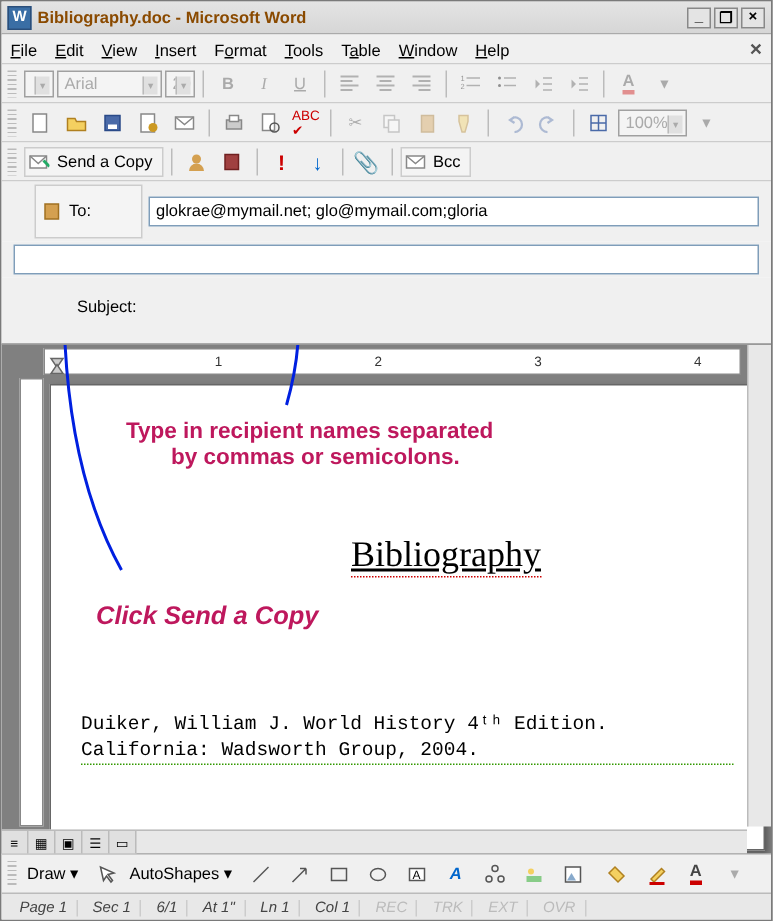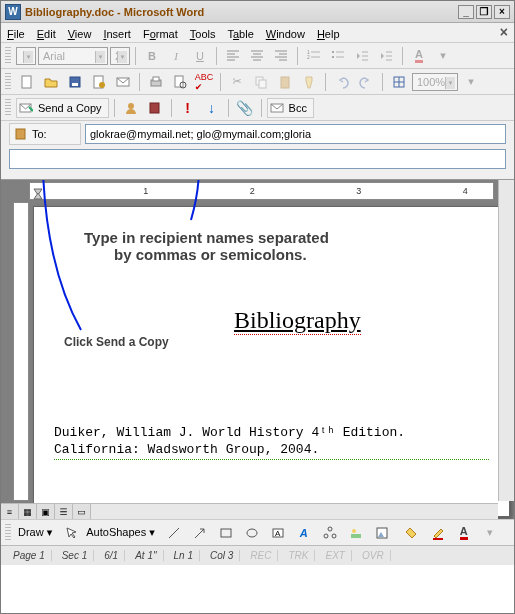--- a/index.html
+++ b/index.html
@@ -15,29 +15,29 @@
   .menubar .closex { margin-left: auto; font-size: 14px; color: #555; font-weight: bold; }
   .toolbar { display: flex; align-items: center; padding: 2px 4px; background: #f0f0f0; border-bottom: 1px solid #ccc; height: 26px; gap: 2px; }
   .toolbar .sep { width: 1px; height: 18px; background: #bbb; margin: 0 3px; }
   .tbtn { width: 22px; height: 22px; display: flex; align-items: center; justify-content: center; border: 1px solid transparent; color: #444; }
   .tbtn.dis { opacity: 0.4; }
   .combo { border: 1px solid #a0a0a0; background: #fff; height: 18px; display: flex; align-items: center; padding: 0 14px 0 4px; position: relative; font-size: 11px; color: #555; }
   .combo.dis { color: #aaa; background: #f4f4f4; }
   .combo .arrow { position: absolute; right: 2px; top: 3px; width: 10px; height: 12px; background: #e0e0e0; border-left: 1px solid #bbb; display: flex; align-items: center; justify-content: center; font-size: 7px; }
   .sendbtn { display: flex; align-items: center; padding: 1px 6px 1px 2px; border: 1px solid #ccc; background: #f4f4f4; height: 20px; gap: 5px; }
   .fieldrow { display: flex; align-items: center; padding: 2px 8px; gap: 4px; background: #f0f0f0; }
-  .fieldlbl { display: flex; align-items: center; border: 1px solid #ccc; background: #f4f4f4; width: 72px; height: 22px; padding: 0 4px; gap: 4px; }
+  .fieldlbl { display: flex; align-items: center; border: 1px solid #ccc; background: #f4f4f4; width: 72px; height: 36px; padding: 0 4px; gap: 4px; margin-left: 14px; }
   .fieldlbl.plain { border: none; background: none; justify-content: flex-end; }
   .fieldinput { flex: 1; border: 1px solid #7f9db9; background: #fff; height: 20px; padding: 0 4px; display: flex; align-items: center; font-size: 11px; }
   .docarea { background: #808080; position: relative; height: 340px; overflow: hidden; border-top: 1px solid #999; }
   .ruler { background: #fff; height: 18px; margin: 2px 20px 0 28px; border: 1px solid #888; position: relative; font-size: 8px; }
   .ruler .num { position: absolute; top: 3px; font-size: 9px; color: #333; transform: translateX(-50%); }
   .vruler { position: absolute; left: 12px; top: 22px; width: 16px; bottom: 18px; background: #fff; border: 1px solid #888; font-size: 8px; }
   .page { position: absolute; left: 32px; right: 4px; top: 26px; bottom: 2px; background: #fff; border: 1px solid #666; box-shadow: 2px 2px 4px rgba(0,0,0,0.3); padding: 10px 20px; }
-  .annot { position: absolute; color: #404040; font-weight: bold; font-family: Verdana, Arial; }
+  .annot { position: absolute; color: #be185d; font-weight: bold; font-family: Verdana, Arial; }
   .doc-title { font-family: 'Times New Roman', serif; font-size: 24px; text-decoration: underline; text-align: center; margin-top: 90px; margin-left: 180px; border-bottom: 1px dotted #c00; display: inline-block; }
   .doc-body { font-family: Liberation Mono, monospace; font-size: 13px; margin-top: 90px; line-height: 1.3; border-bottom: 1px dotted #390; }
   .scrollbar-v { position: absolute; right: 0; top: 0; bottom: 18px; width: 16px; background: #e8e8e8; border-left: 1px solid #bbb; }
   .scrollbar-h { position: absolute; left: 0; right: 16px; bottom: 0; height: 16px; background: #e8e8e8; border-top: 1px solid #bbb; display: flex; align-items: center; }
   .viewbtns { display: flex; background: #e0e0e0; }
   .viewbtns .vb { width: 18px; height: 16px; border-right: 1px solid #bbb; display: flex; align-items: center; justify-content: center; font-size: 9px; }
   .drawbar { display: flex; align-items: center; padding: 2px 4px; background: #f0f0f0; border-top: 1px solid #ccc; height: 26px; gap: 4px; }
   .statusbar { display: flex; align-items: center; padding: 2px 6px; background: #e8e8e8; border-top: 1px solid #bbb; height: 20px; gap: 4px; font-size: 10px; color: #444; }
   .statusbar .cell { padding: 0 6px; border-right: 1px solid #ccc; font-style: italic; }
   .statusbar .dim { color: #bbb; }
@@ -277,40 +277,43 @@
     <span>To:</span>
   </div>
   <div class="fieldinput">glokrae@mymail.net; glo@mymail.com;gloria</div>
 </div>
 
 <div class="fieldrow">
   <div class="fieldinput"></div>
 </div>
 
 <div class="fieldrow" style="padding-bottom:6px">
+  <div class="fieldlbl plain">
+      <span>Subject:</span>
+    </div>
 </div>
 
 <div class="docarea">
   <div class="ruler">
     <span class="num" style="left:25%">1</span>
     <span class="num" style="left:48%">2</span>
     <span class="num" style="left:71%">3</span>
     <span class="num" style="left:94%">4</span>
     <svg style="position:absolute;left:0;top:-2px" width="20" height="22">
         <polygon points="4,8 12,8 8,14" fill="#ccc" stroke="#666"></polygon>
         <polygon points="4,18 12,18 8,12" fill="#ccc" stroke="#666"></polygon>
       </svg>
   </div>
   <div class="vruler"></div>
   <div class="page">
     <div class="annot" style="top:22px;left:50px;font-size:15px">
       <div>Type in recipient names separated</div>
       <div style="margin-left:30px">by commas or semicolons.</div>
     </div>
-    <div class="annot" style="top:128px;left:30px;font-size:12px;">Click Send a Copy</div>
+    <div class="annot" style="top:144px;left:30px;font-size:17px;font-style:italic">Click Send a Copy</div>
     <div class="doc-title">Bibliography</div>
     <div class="doc-body">Duiker, William J. World History 4ᵗʰ Edition. California: Wadsworth Group, 2004.</div>
   </div>
 
   <svg class="ann" style="left:0;top:-90px" width="260" height="200">
     <path d="M 190 130 Q 210 60 180 15" stroke="#0020e0" stroke-width="2" fill="none"></path>
     <polygon points="180,15 173,24 186,24" fill="#0020e0"></polygon>
   </svg>
   <svg class="ann" style="left:0;top:-120px" width="120" height="300">
     <path d="M 80 270 Q 30 180 45 15" stroke="#0020e0" stroke-width="2" fill="none"></path>
@@ -406,18 +409,18 @@
     </div>
   <div class="tbtn dis">▾</div>
 </div>
 
 <div class="statusbar">
   <span class="cell">Page 1</span>
   <span class="cell">Sec 1</span>
   <span class="cell">6/1</span>
   <span class="cell">At 1"</span>
   <span class="cell">Ln 1</span>
-  <span class="cell">Col 3</span>
+  <span class="cell">Col 1</span>
   <span class="cell dim">REC</span>
   <span class="cell dim">TRK</span>
   <span class="cell dim">EXT</span>
   <span class="cell dim">OVR</span>
 </div>
 
 </body></html>

